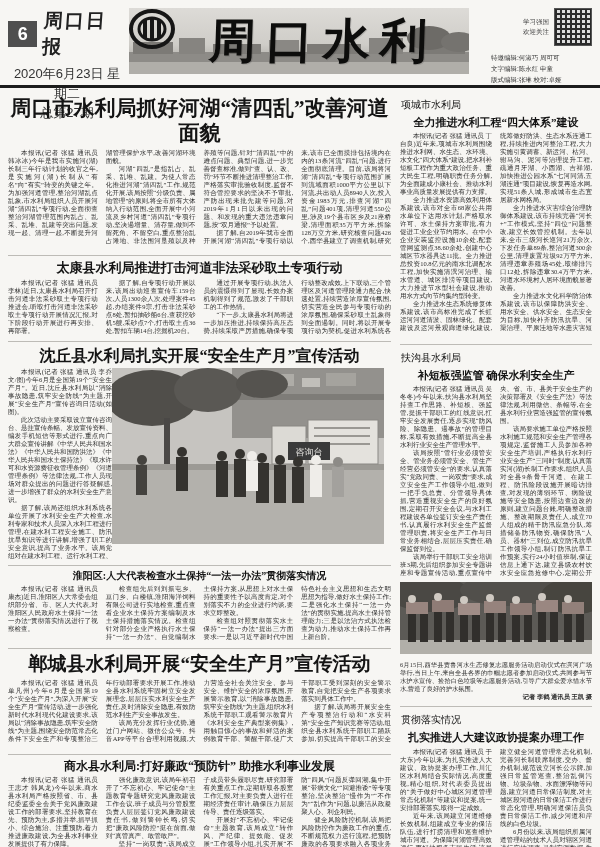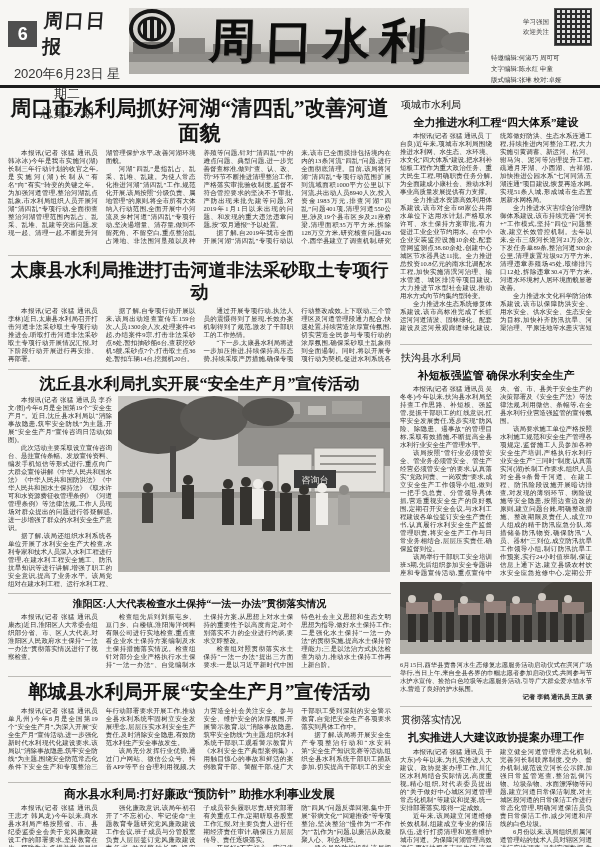--- a/index.html
+++ b/index.html
@@ -30,32 +30,32 @@
       repeating-linear-gradient(0deg,#2a2a2a 0 2px,transparent 2px 5px),
       repeating-linear-gradient(90deg,#2a2a2a 0 2px,#ddd 2px 5px);}
   .credits{margin-top:6px;text-align:left;font-size:6.5px;color:#333;line-height:1.7;padding-left:14px;}
   .rule{height:3px;background:#1c1c1c;margin-top:3px;}
   
   .main{display:flex;gap:9px;padding:4px 8px 0 8px;}
   .colL{width:383px;flex:none;}
   .colR{width:192px;flex:none;}
   .headline{font-weight:bold;color:#141414;text-align:center;line-height:1.2;margin:4px 0 3px 0;}
   .h-a1{font-size:21px;}
-  .h-a2{font-size:18px;}
+  .h-a2{font-size:13px;}
   .h-a3{font-size:16px;}
   .h-a4{font-size:10px;}
   .h-a5{font-size:19px;}
   .h-a6{font-size:12px;}
   .body-cols{column-gap:8px;overflow:hidden;}
   .body-cols p{margin:0;text-indent:2em;text-align:justify;font-size:6.5px;line-height:8px;color:#2e2e2e;}
   .cols4{columns:4;}
   .cols2{columns:2;}
   .a1-body{height:101px;}
   .a2-body{height:57px;}
-  .a3-row{display:flex;gap:6px;height:192px;margin-top:2px;}
+  .a3-row{display:flex;height:192px;margin-top:2px;}
   .a3-text{width:104px;flex:none;overflow:hidden;}
   .a3-text p{margin:0;text-indent:2em;text-align:justify;font-size:6.5px;line-height:8px;color:#2e2e2e;}
   .photo{background:#cac8c4;flex:none;}
   .a4-body{height:58px;}
   .a5-body{height:70px;}
   .a6-body{height:84px;}
   .kicker{font-family:"Liberation Sans",sans-serif;font-weight:normal;font-size:10px;color:#111;margin:6px 0 2px 1px;}
   .h-r{font-size:11px;letter-spacing:0;}
   .r1-body{height:207px;}
   .r2-body{height:193px;}

